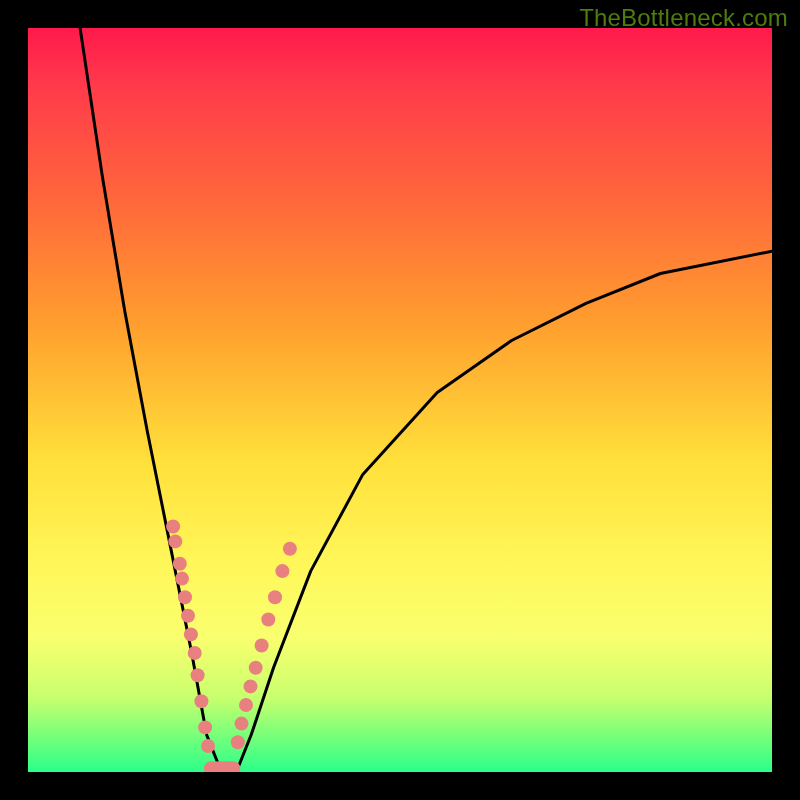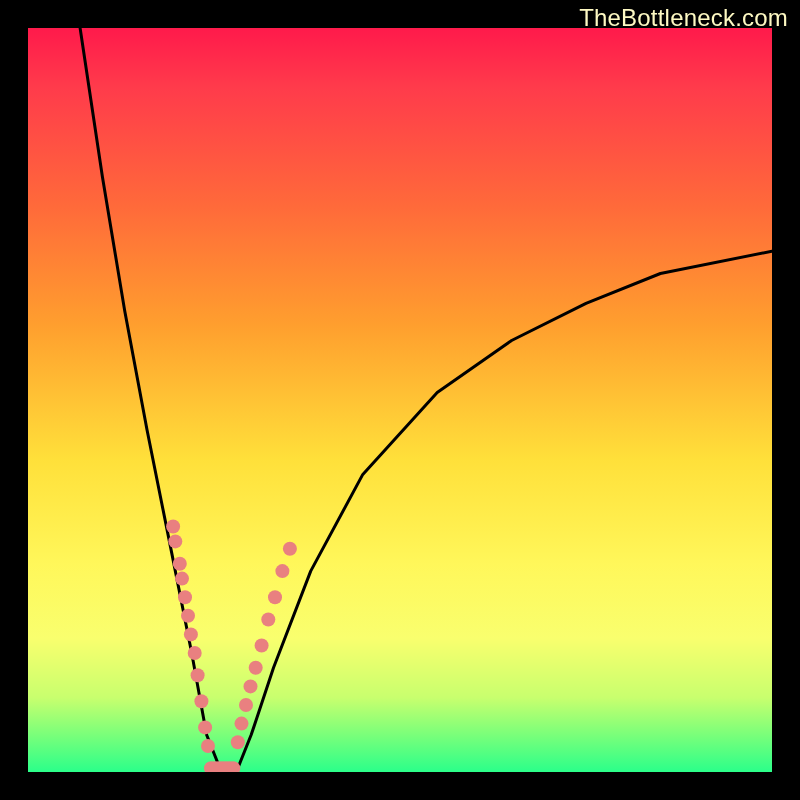--- a/index.html
+++ b/index.html
@@ -38,21 +38,21 @@
       #f9ff6e 82%,
       #c8ff6e 90%,
       #7aff7a 95%,
       #2bff8a 100%
     );
   }
   .watermark {
     position: absolute;
     top: 4px;
     right: 12px;
-    color: #fef9c3;
+    color: #4d7c0f;
     font-size: 24px;
     font-weight: 400;
     letter-spacing: 0.2px;
     user-select: none;
   }
   svg.curve {
     position: absolute;
     inset: 0;
     width: 100%;
     height: 100%;

